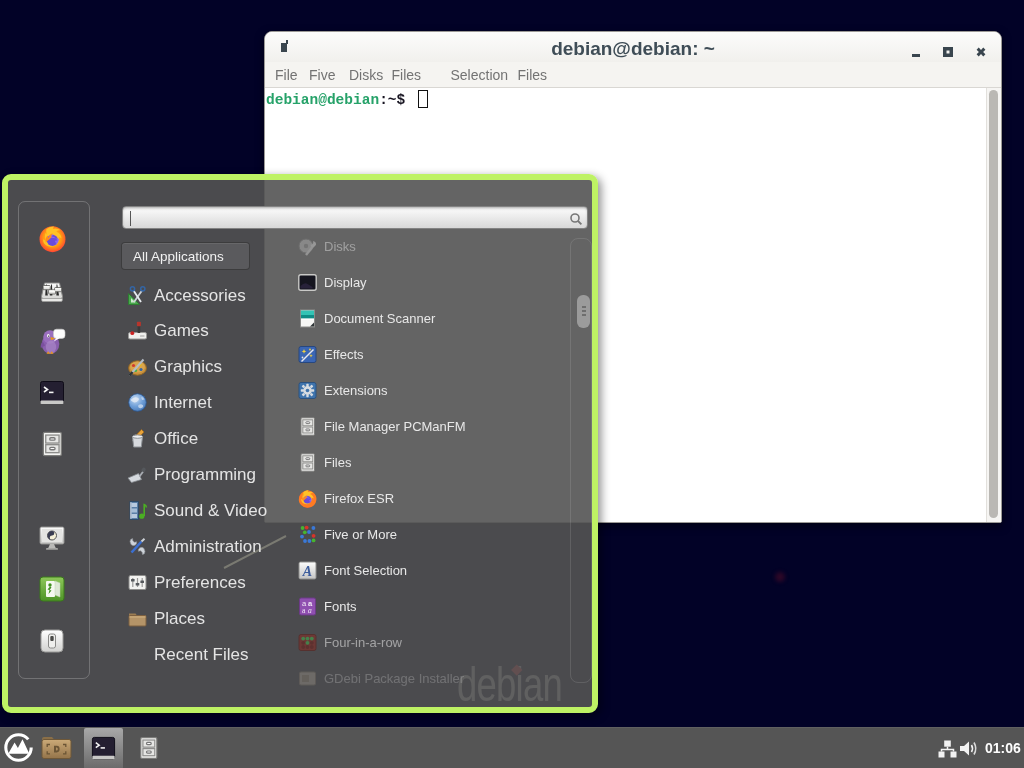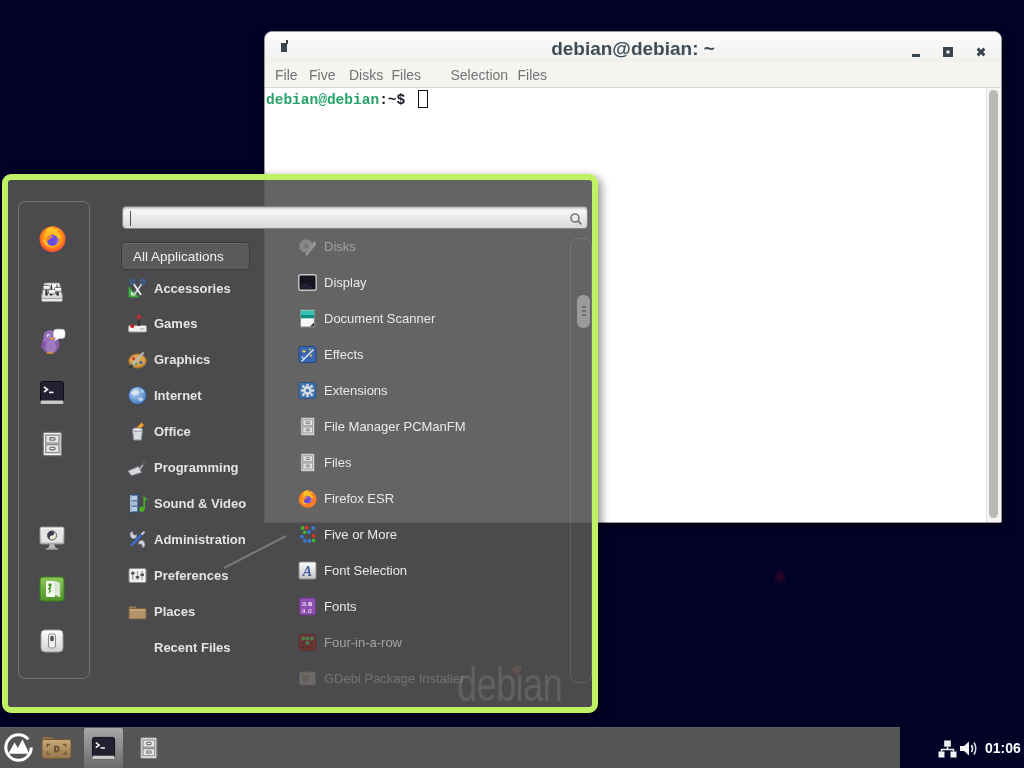--- a/index.html
+++ b/index.html
@@ -34,35 +34,35 @@
 #tthumb { left:2px; top:2px; width:9px; height:428px; background:#bab8b4; border-radius:5px; }
 
 
 #menu { left:2px; top:174px; width:596px; height:539px; background:rgba(83,83,83,0.90);
   border:6px solid #bef264; border-radius:9px; box-shadow:3px 3px 10px rgba(0,0,0,.45); }
 #favbox { left:10px; top:21px; width:72px; height:478px; border:1px solid rgba(190,190,190,.35); border-radius:7px; }
 .fav { position:absolute; left:30px; }
 #searchbox { left:114px; top:26px; width:466px; height:23px; border:1px solid #838383; border-radius:4px;
   background:linear-gradient(#fdfdfd,#d8d8d8); box-shadow:inset 0 2px 3px -1px rgba(0,0,0,.35); }
 #scursor { left:7px; top:4px; width:1px; height:15px; background:#555; }
-.cat { position:absolute; left:119px; width:160px; height:36px; display:flex; align-items:center;
-  font-size:13px; color:#e4e4e4;font-weight:bold; }
+.cat { position:absolute; left:119px; width:160px; height:36px; display:flex; align-items:flex-end;
+  font-size:17px; color:#e4e4e4; }
 .cat .ic, .app .ic { width:21px; height:21px; margin-right:6px; flex:none; }
 #allapps { left:113px; top:62px; width:129px; height:28px; background:rgba(255,255,255,.085);
   border:1px solid rgba(30,30,30,.5); border-radius:4px; box-shadow:inset 0 1px 0 rgba(255,255,255,.08);
   display:flex; align-items:center; padding-left:11px; font-size:13.5px; color:#f1f1f1; }
 .app { position:absolute; left:289px; width:270px; height:36px; display:flex; align-items:center;
   font-size:13px; color:#e8e8e8; }
 #mscrolltrack { left:562px; top:58px; width:22px; height:445px; border:1px solid rgba(200,200,200,.17); border-radius:8px; }
 #mscrollthumb { left:569px; top:115px; width:13px; height:33px; background:#9b9b9b; border-radius:6px; }
 #mscrollthumb i { position:absolute; left:5px; width:4px; height:1.5px; background:#6e6e6e; }
 #trail { left:215px; top:355px; width:64px; height:34px; overflow:visible; }
 
 
-#panel { left:0; top:727px; width:900px; height:41px; background:#555555; border-top:1px solid #606060; }
+#panel { left:0; top:727px; width:1024px; height:41px; background:#555555; border-top:1px solid #606060; }
 .pic { position:absolute; top:5px; }
 #termbtn { left:84px; top:0px; width:39px; height:41px; background:linear-gradient(#a8a8a8,#6a6a6a); border-radius:2px; }
 #clock { left:985px; top:12px; font-size:14px; font-weight:bold; color:#fdfdfd; }
 </style>
 </head>
 <body>
 
 <div class="abs" id="wmark">debian</div>
 <div class="abs" id="wdot"></div>
 <div class="abs" id="wred2"></div>

